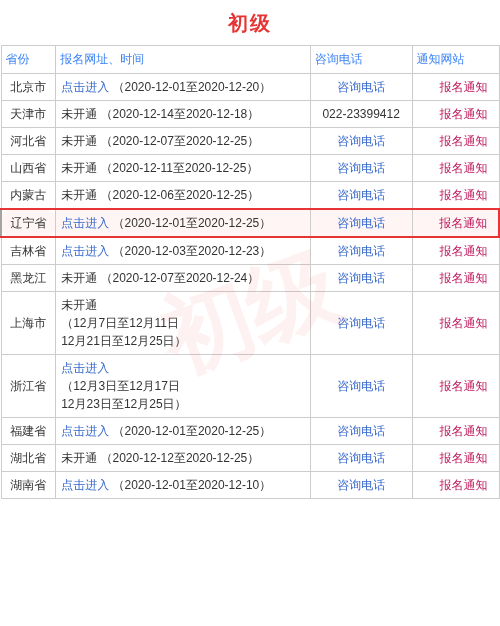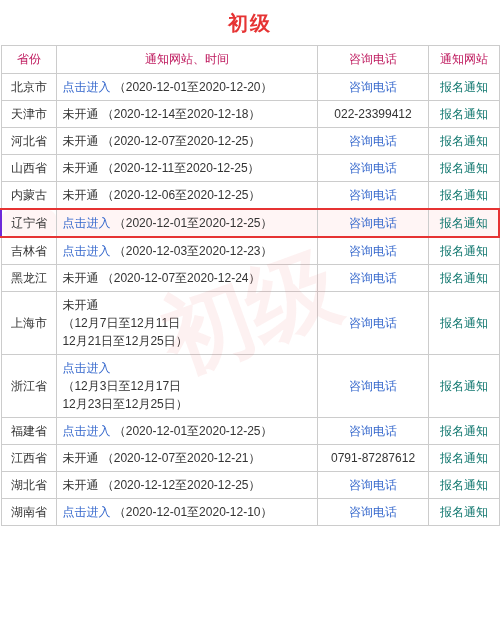--- a/index.html
+++ b/index.html
@@ -23,23 +23,23 @@
     table {
       width: 100%;
       border-collapse: collapse;
     }
     thead tr {
       background: #fff;
     }
     th {
       border: 1px solid #ccc;
       padding: 5px 4px;
-      text-align: center;
+      text-align: left;
       font-weight: normal;
-      color: #be185d;
+      color: #3b82f6;
       background: #fff;
       white-space: nowrap;
     }
     td {
       border: 1px solid #ccc;
       padding: 4px 5px;
       text-align: center;
       color: #333;
       vertical-align: middle;
       line-height: 1.5;
@@ -59,26 +59,27 @@
     a.link-enter {
       color: #3366cc;
       text-decoration: none;
       text-align: center;
     }
     a.link-consult {
       color: #3366cc;
       text-decoration: none;
     }
     a.link-notify {
-      color: #0f766e;
+      color: #be185d;
       text-decoration: none;
+      margin-left: 16px;
     }
     
     tr.highlighted td:first-child {
-      border-left: 2px solid #6d28d9;
+      border-left: 2px solid #a3a3a3;
       border-radius: 12px;
     }
     tr.highlighted td:last-child {
       border-right: 2px solid #e63333;
     }
     tr.highlighted td {
       border-top: 2px solid #e63333;
       border-bottom: 2px solid #e63333;
       background: #fff5f5;
     }
@@ -101,21 +102,21 @@
 <body>
 
 <div class="page-title">初级</div>
 
 <div class="watermark">初级</div>
 
 <table>
   <thead>
     <tr>
       <th>省份</th>
-      <th>通知网站、时间</th>
+      <th>报名网址、时间</th>
       <th>咨询电话</th>
       <th>通知网站</th>
     </tr>
   </thead>
   <tbody id="table-body">
   <tr>
         <td class="province">北京市</td>
         <td class="register"><a href="#" class="link-enter">点击进入</a> （2020-12-01至2020-12-20）</td>
         <td><a href="#" class="link-consult">咨询电话</a></td>
         <td><a href="#" class="link-notify">报名通知</a></td>
@@ -174,26 +175,20 @@
         <td><a href="#" class="link-consult">咨询电话</a></td>
         <td><a href="#" class="link-notify">报名通知</a></td>
       </tr>
       <tr>
         <td class="province">福建省</td>
         <td class="register"><a href="#" class="link-enter">点击进入</a> （2020-12-01至2020-12-25）</td>
         <td><a href="#" class="link-consult">咨询电话</a></td>
         <td><a href="#" class="link-notify">报名通知</a></td>
       </tr>
       <tr>
-        <td class="province">江西省</td>
-        <td class="register"><span class="not-open">未开通</span> （2020-12-07至2020-12-21）</td>
-        <td class="phone-text">0791-87287612</td>
-        <td><a href="#" class="link-notify">报名通知</a></td>
-      </tr>
-      <tr>
         <td class="province">湖北省</td>
         <td class="register"><span class="not-open">未开通</span> （2020-12-12至2020-12-25）</td>
         <td><a href="#" class="link-consult">咨询电话</a></td>
         <td><a href="#" class="link-notify">报名通知</a></td>
       </tr>
       <tr>
         <td class="province">湖南省</td>
         <td class="register"><a href="#" class="link-enter">点击进入</a> （2020-12-01至2020-12-10）</td>
         <td><a href="#" class="link-consult">咨询电话</a></td>
         <td><a href="#" class="link-notify">报名通知</a></td>

